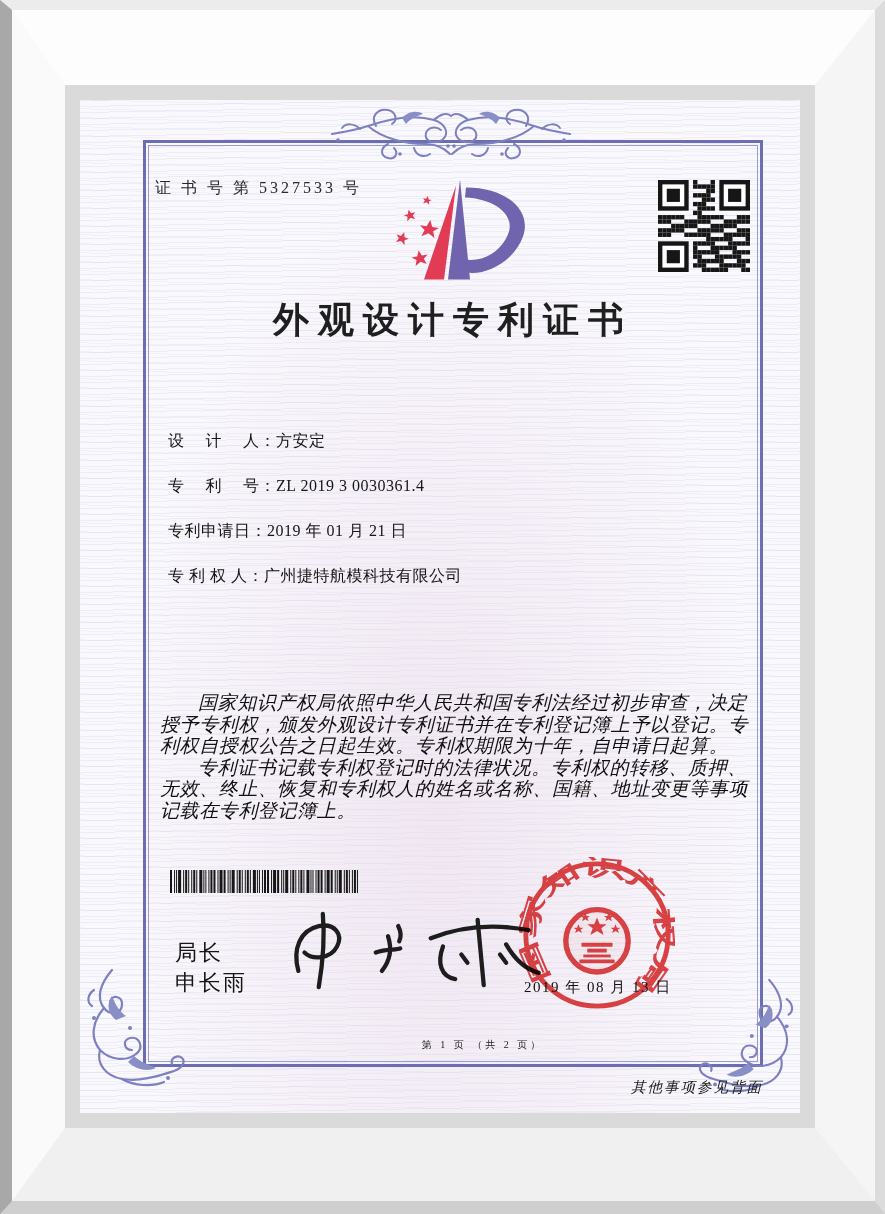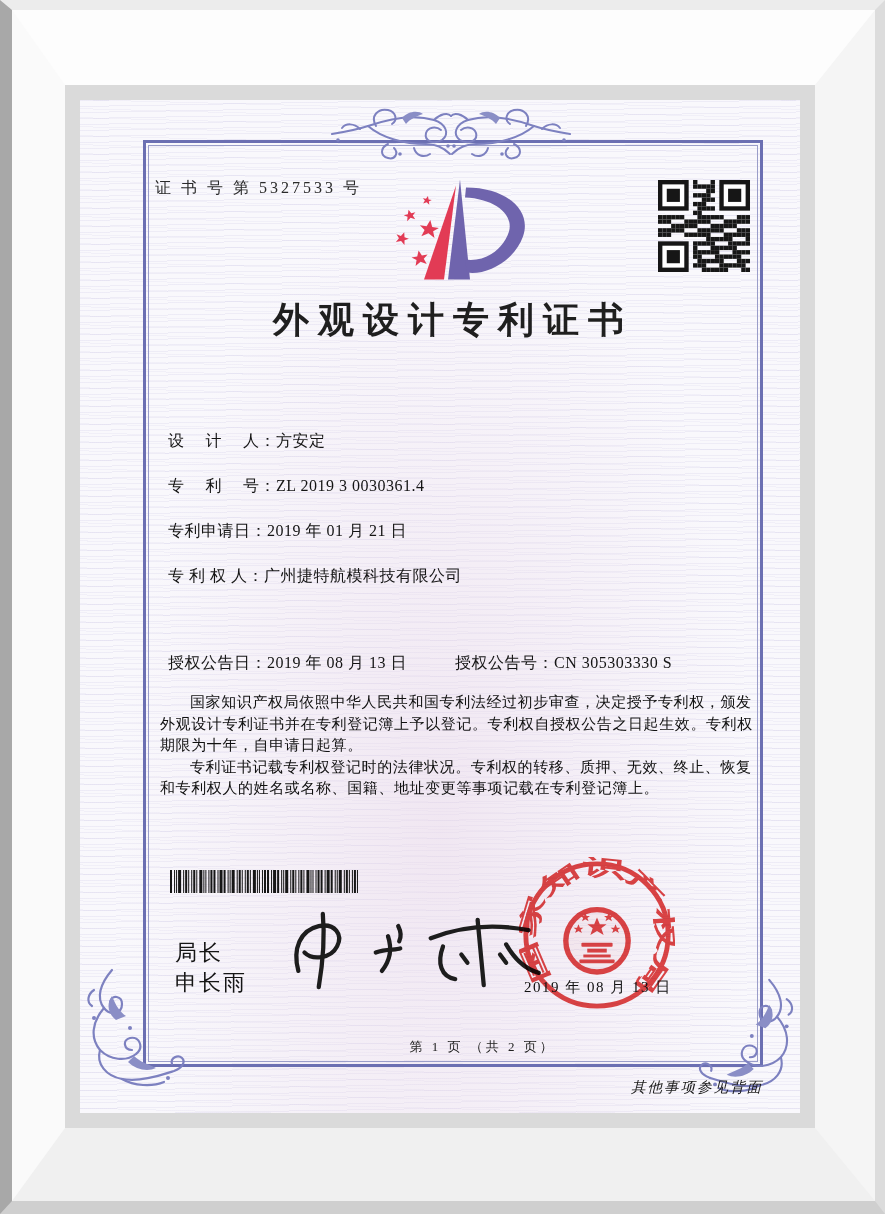--- a/index.html
+++ b/index.html
@@ -36,34 +36,34 @@
   .logo{left:300px;top:72px;width:160px;height:118px;}
   .qr{left:578px;top:80px;width:92px;height:92px;}
 
   .title{left:63px;top:196px;width:620px;text-align:center;font-size:36px;
          font-weight:600;letter-spacing:9px;color:#1f1f1f;}
 
   .field-row{left:88px;font-size:16px;color:#141414;letter-spacing:.5px;white-space:nowrap;}
   .field-row .lab{letter-spacing:.5px;}
   .grant-no{position:absolute;left:287px;top:0;}
 
-  .paras{left:80px;top:592px;width:600px;font-size:15px;line-height:21.5px;
-         letter-spacing:.6px;color:#101010;}
+  .paras{left:80px;top:592px;width:600px;font-size:19px;line-height:21.5px;
+         letter-spacing:.6px;color:#101010;font-style:italic;}
   .paras p{margin:0;text-indent:2em;}
 
   .barcode{left:90px;top:770px;width:192px;height:23px;}
 
   .officer{left:95px;font-family:"Liberation Sans","DejaVu Sans",sans-serif;
            font-size:22px;color:#151515;letter-spacing:2px;}
   .signature{left:198px;top:806px;width:275px;height:90px;}
 
   .seal{left:439px;top:757px;width:156px;height:156px;mix-blend-mode:multiply;opacity:.94;}
   .seal-date{left:444px;top:878px;width:200px;font-size:15px;letter-spacing:1.5px;color:#111;z-index:5;}
 
-  .page-no{left:63px;top:938px;width:679px;text-align:center;font-size:13px;
+  .page-no{left:63px;top:938px;width:679px;text-align:center;font-size:10px;
            letter-spacing:3px;color:#222;}
   .back-note{left:63px;top:978px;width:620px;text-align:right;font-size:14.5px;
              letter-spacing:2px;color:#1a1a1a;font-style:italic;}
 
   .orn{color:#7d81c0;}
   .orn svg{display:block;width:100%;height:100%;}
   .orn-top-left{left:250px;top:4px;width:122px;height:58px;}
   .orn-top-right{left:370px;top:4px;width:122px;height:58px;transform:scaleX(-1);}
   .orn-bl{left:2px;top:866px;width:108px;height:124px;}
   .orn-br{left:612px;top:876px;width:108px;height:120px;transform:scaleX(-1);}
@@ -306,24 +306,20 @@
       </div>
       <div class="abs field-row" style="top:376px">
         <span class="lab">专　 利　 号：</span><span>ZL 2019 3 0030361.4</span>
       </div>
       <div class="abs field-row" style="top:421px">
         <span class="lab">专利申请日：</span><span>2019 年 01 月 21 日</span>
       </div>
       <div class="abs field-row" style="top:466px">
         <span class="lab">专 利 权 人：</span><span>广州捷特航模科技有限公司</span>
       </div>
-      <div class="abs field-row" style="top:553px">
-        <span class="lab">授权公告日：</span><span>2019 年 08 月 13 日</span>
-        <span class="grant-no"><span>授权公告号：</span><span>CN 305303330 S</span></span>
-      </div>
 
       <div class="abs paras">
         <p>国家知识产权局依照中华人民共和国专利法经过初步审查，决定授予专利权，颁发外观设计专利证书并在专利登记簿上予以登记。专利权自授权公告之日起生效。专利权期限为十年，自申请日起算。</p>
         <p>专利证书记载专利权登记时的法律状况。专利权的转移、质押、无效、终止、恢复和专利权人的姓名或名称、国籍、地址变更等事项记载在专利登记簿上。</p>
       </div>
 
       <div class="abs barcode">
         <svg viewBox="0 0 190 22" width="100%" height="100%" preserveAspectRatio="none">
             <rect x="0" y="0" width="2" height="22" fill="#161616"></rect>
             <rect x="4" y="0" width="1" height="22" fill="#161616"></rect>

